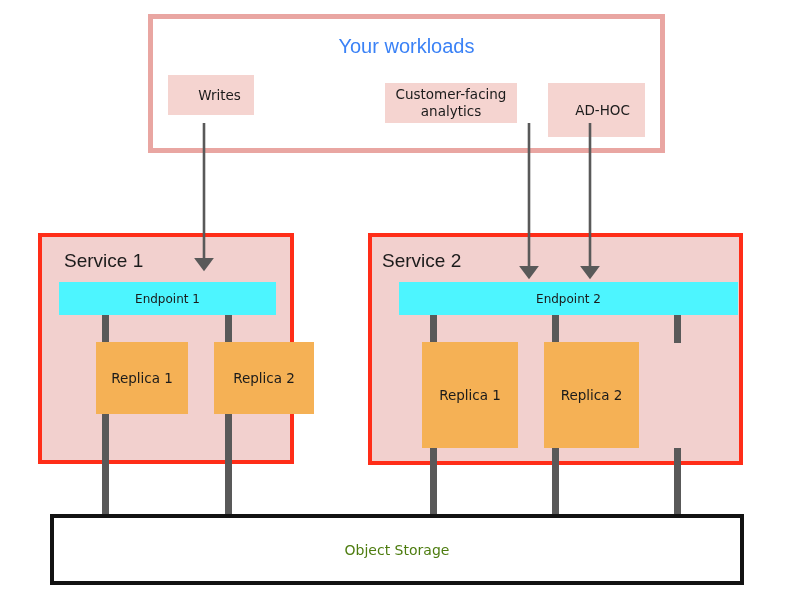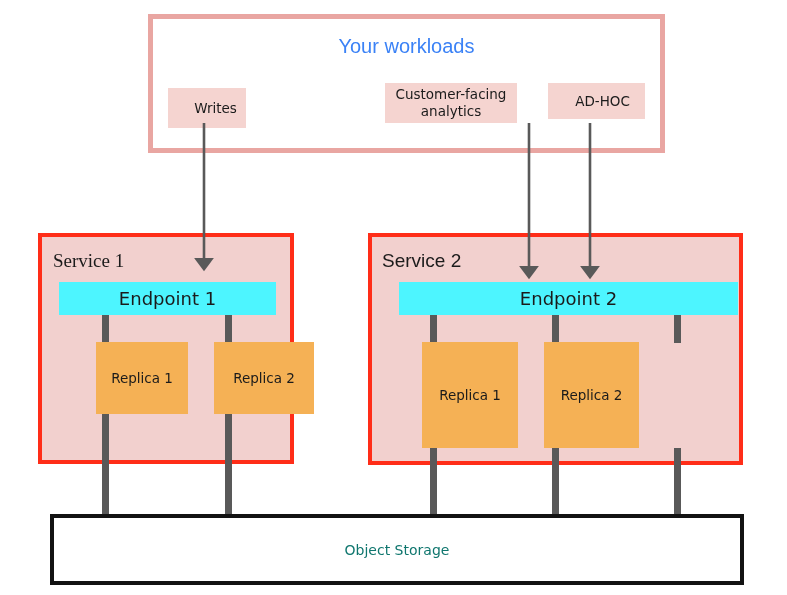--- a/index.html
+++ b/index.html
@@ -43,48 +43,48 @@
     background: #F5D4D0;
     display: flex;
     align-items: center;
     justify-content: center;
     text-align: center;
     font-size: 13.5px;
     color: #1b1b1b;
     line-height: 17px;
     padding: 0 4px;
   }
-  .chip-writes   { left: 168px; top: 88px; width: 78px;  height: 40px; padding-left: 21px; }
+  .chip-writes   { left: 168px; top: 75px; width: 86px;  height: 40px; padding-left: 21px; }
   .chip-cfa      { left: 385px; top: 83px; width: 132px; height: 40px; }
-  .chip-adhoc    { left: 548px; top: 83px; width: 97px;  height: 36px; padding-left: 16px; }
+  .chip-adhoc    { left: 548px; top: 83px; width: 97px;  height: 54px; padding-left: 16px; }
 
   
   .service-panel {
     background: #F2D0CE;
     border: 4px solid #FF2D18;
   }
   .svc1 { left: 38px;  top: 233px; width: 256px; height: 231px; }
   .svc2 { left: 368px; top: 233px; width: 375px; height: 232px; }
 
   .service-label {
     font-size: 19px;
     color: #1b1b1b;
     font-family: "Liberation Sans", sans-serif;
     line-height: 24px;
   }
-  .svc1-label { left: 53px;  top: 249px; font-family: Liberation Serif, serif; }
+  .svc1-label { left: 64px;  top: 249px; }
   .svc2-label { left: 382px; top: 249px; }
 
   
   .endpoint {
     background: #4DF5FF;
     display: flex;
     align-items: center;
     justify-content: center;
-    font-size: 18px;
+    font-size: 12px;
     color: #1b1b1b;
   }
   .ep1 { left: 59px;  top: 282px; width: 217px; height: 33px; }
   .ep2 { left: 399px; top: 282px; width: 339px; height: 33px; }
 
   
   .replica {
     background: #F5B155;
     display: flex;
     align-items: center;
@@ -102,21 +102,21 @@
   
   .object-storage {
     left: 50px; top: 514px;
     width: 694px; height: 71px;
     background: #ffffff;
     border: 4px solid #121212;
     display: flex;
     align-items: center;
     justify-content: center;
     font-size: 14px;
-    color: #0f766e;
+    color: #4d7c0f;
   }
 
   
   .pipe {
     background: #595959;
     width: 7px;
   }
 
   
   .arrow-layer {

